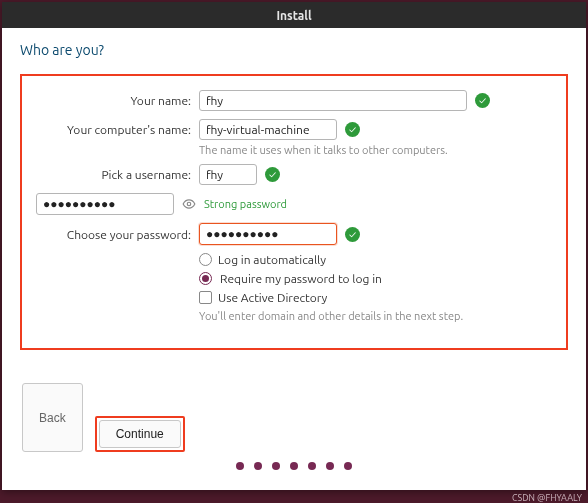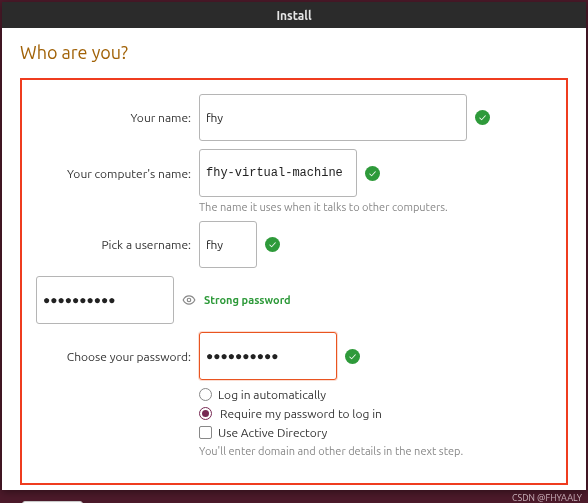--- a/index.html
+++ b/index.html
@@ -16,68 +16,68 @@
     height: 26px; background: #2b2b2b; color: #e6e6e6;
     font-size: 12px; font-weight: 700;
     display: flex; align-items: center; justify-content: center;
     flex: none;
   }
   .content {
     flex: 1; padding: 14px 18px 10px 18px; position: relative;
     display: flex; flex-direction: column;
   }
   .page-title {
-    font-size: 18px; color: #a16207; margin: 0 0 16px 0; font-weight: 400;
+    font-size: 14px; color: #0c4a6e; margin: 0 0 16px 0; font-weight: 400;
   }
 
   .form-box {
     border: 2px solid #ef3c1f; 
     padding: 14px 14px 18px 14px;
     margin-bottom: 8px;
   }
 
   .row {
     display: flex; align-items: center; gap: 8px;
     margin-bottom: 8px;
   }
   .label {
     width: 155px; text-align: right;
     font-size: 12px; color: #333;
     flex: none;
   }
   .field {
     font-family: inherit;
     font-size: 12px;
-    padding: 16px 6px;
+    padding: 3px 6px;
     border: 1px solid #b5b5b5;
     border-radius: 3px;
     background: #fff;
     color: #222;
   }
   .field.focused { border-color: #e95420; box-shadow: 0 0 0 1px #e9542033; }
   .w-name { width: 268px; }
-  .w-host { width: 158px; font-family: Liberation Mono, monospace; }
+  .w-host { width: 138px; }
   .w-user { width: 58px; }
   .w-pass { width: 138px; }
 
   .helper {
     font-size: 11px; color: #888;
     margin-left: 163px; margin-top: -4px; margin-bottom: 8px;
   }
 
   .check-ok {
     width: 15px; height: 15px; border-radius: 50%;
     background: #2e9a3a; color: #fff; font-size: 10px;
     display: inline-flex; align-items: center; justify-content: center;
     flex: none;
   }
 
   .eye-icon { color: #888; display: inline-flex; align-items: center; }
 
-  .strength { font-size: 11px; font-weight: 700; color: #2e9a3a; }
+  .strength { font-size: 11px; font-weight: 400; color: #2e9a3a; }
 
   .radio-group, .check-line {
     margin-left: 163px; font-size: 12px; color: #333;
     display: flex; align-items: center; gap: 6px; margin-bottom: 6px;
   }
   .radio, .checkbox {
     width: 13px; height: 13px; border: 1.5px solid #888; background: #fff;
     display: inline-flex; align-items: center; justify-content: center; flex: none;
   }
   .radio { border-radius: 50%; }

